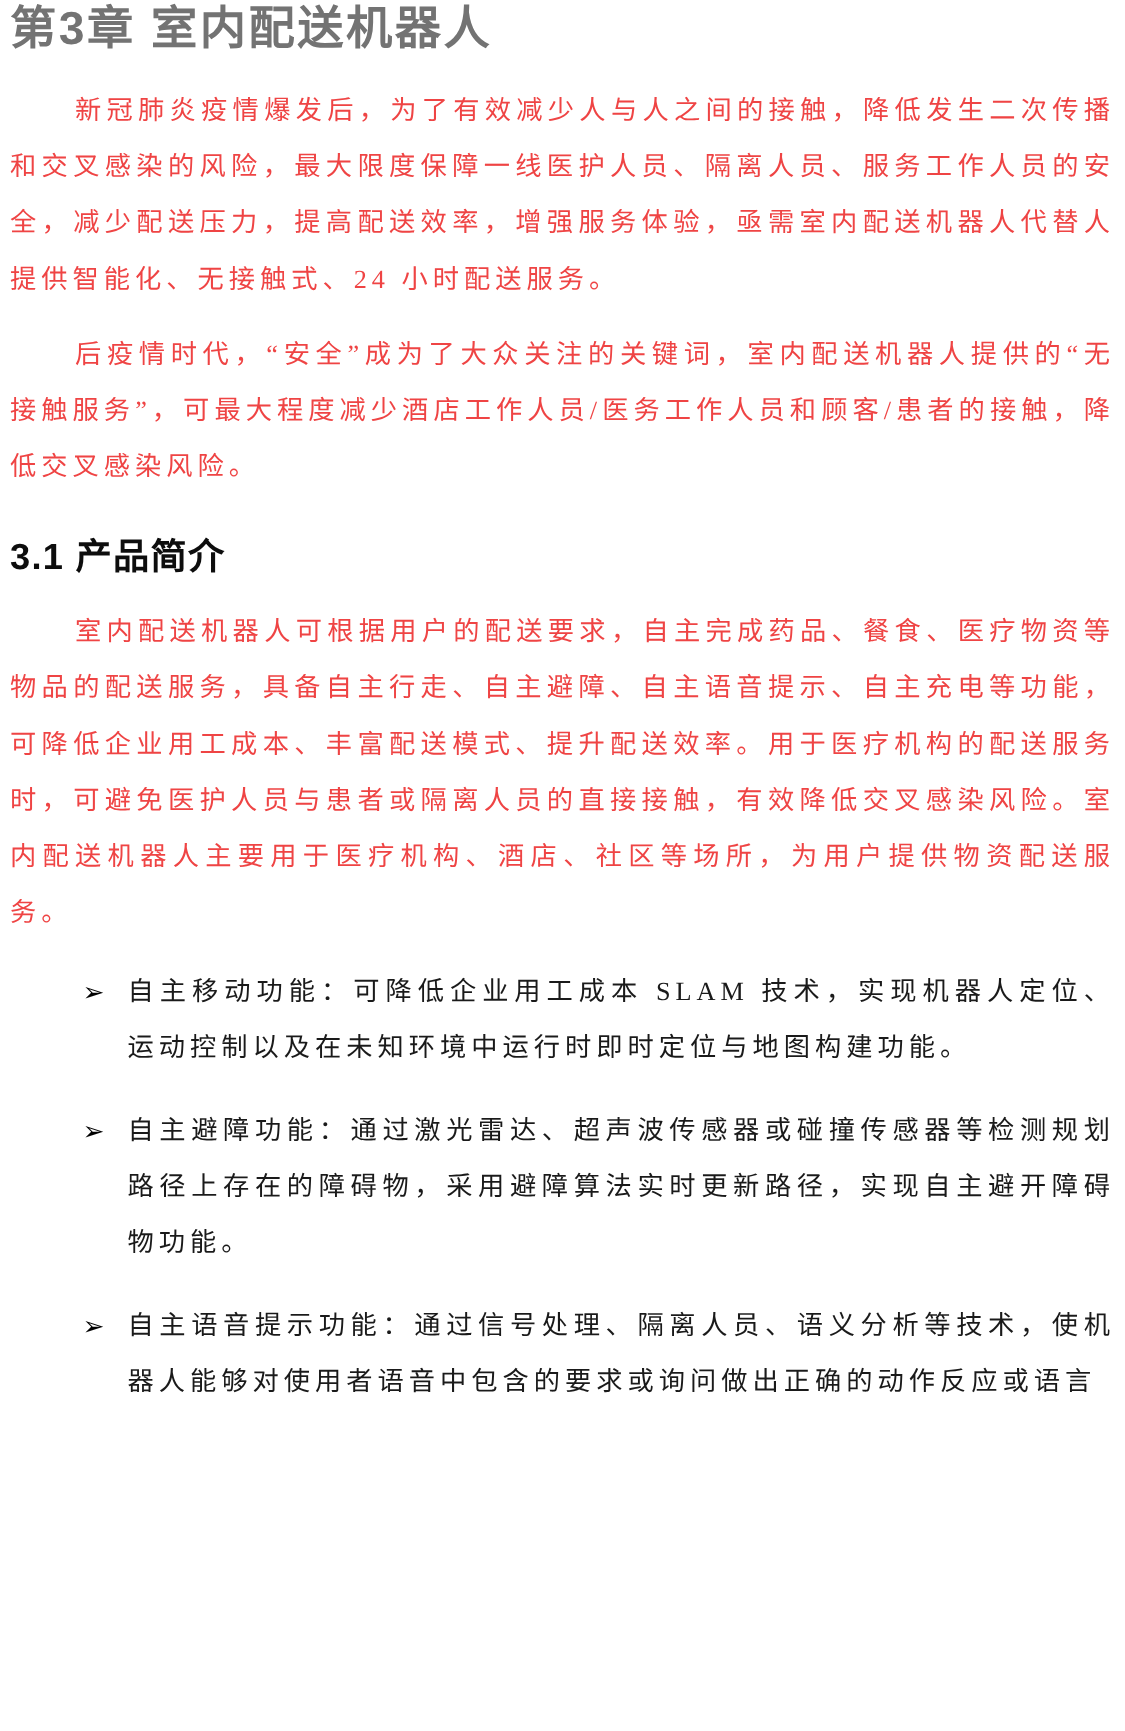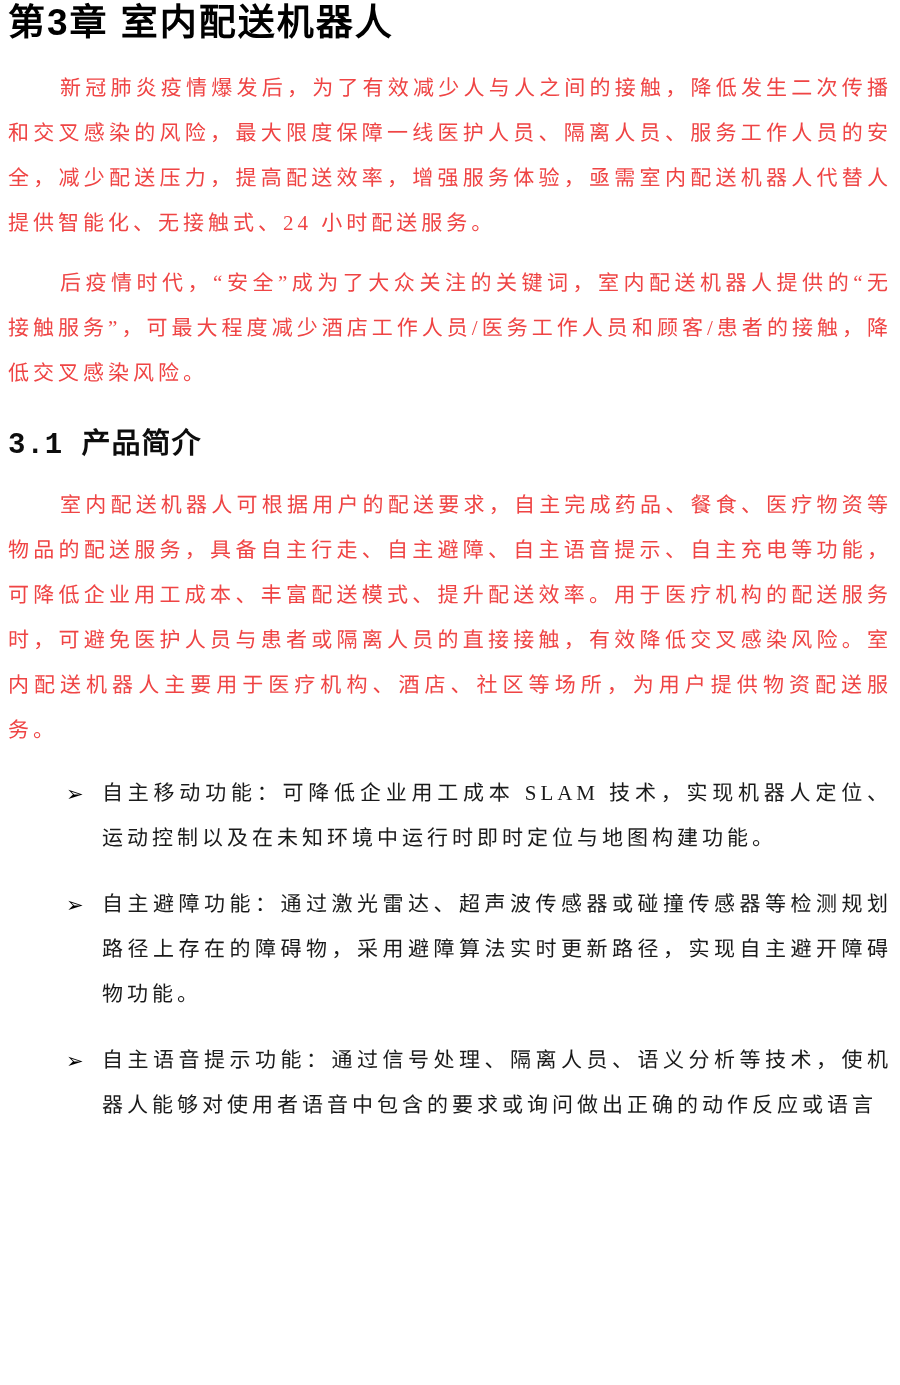--- a/index.html
+++ b/index.html
@@ -18,34 +18,34 @@
     color: #141414;
     font-family: "Liberation Serif", "DejaVu Serif", serif;
   }
   .chapter-title {
     margin: 0 0 20px 0;
     font-family: "Liberation Sans", "DejaVu Sans", sans-serif;
     font-size: 37px;
     font-weight: 700;
     line-height: 46px;
     letter-spacing: 2px;
-    color: #000000;
+    color: #737373;
   }
   .para {
     margin: 0 0 15px 0;
     font-size: 21px;
     line-height: 45px;
     letter-spacing: 4px;
     text-align: justify;
     text-indent: 52px;
     color: #ef4444;
   }
   .section-heading {
     margin: 30px 0 17px 0;
-    font-family: Liberation Mono, monospace;
+    font-family: Liberation Sans, sans-serif;
     font-size: 29px;
     font-weight: 700;
     line-height: 40px;
     letter-spacing: 1px;
     color: #0d0d0d;
   }
   .bullet-list {
     list-style: none;
     margin: 18px 0 0 0;
     padding: 0;

